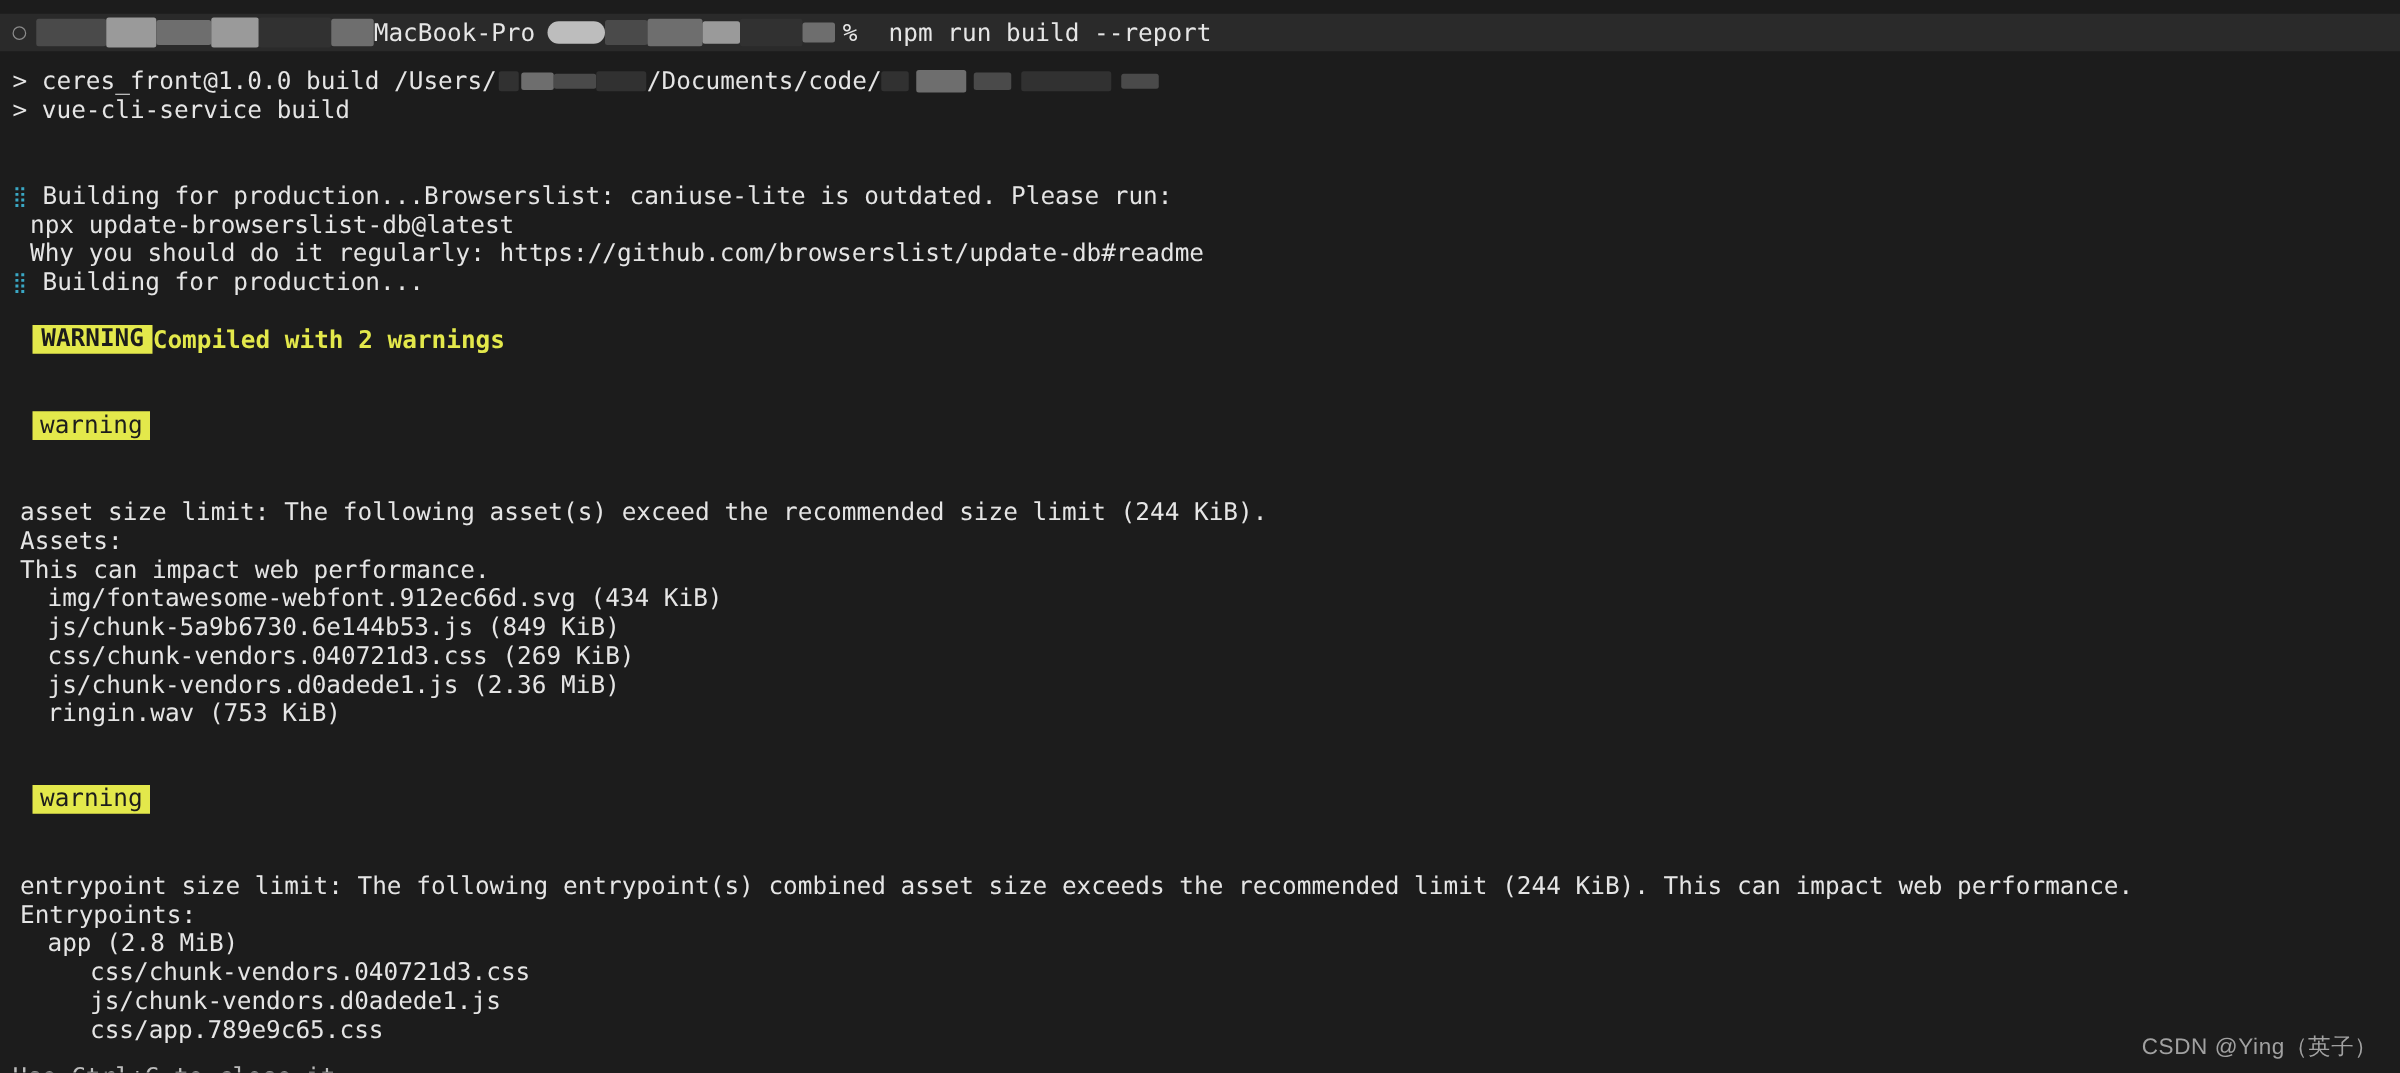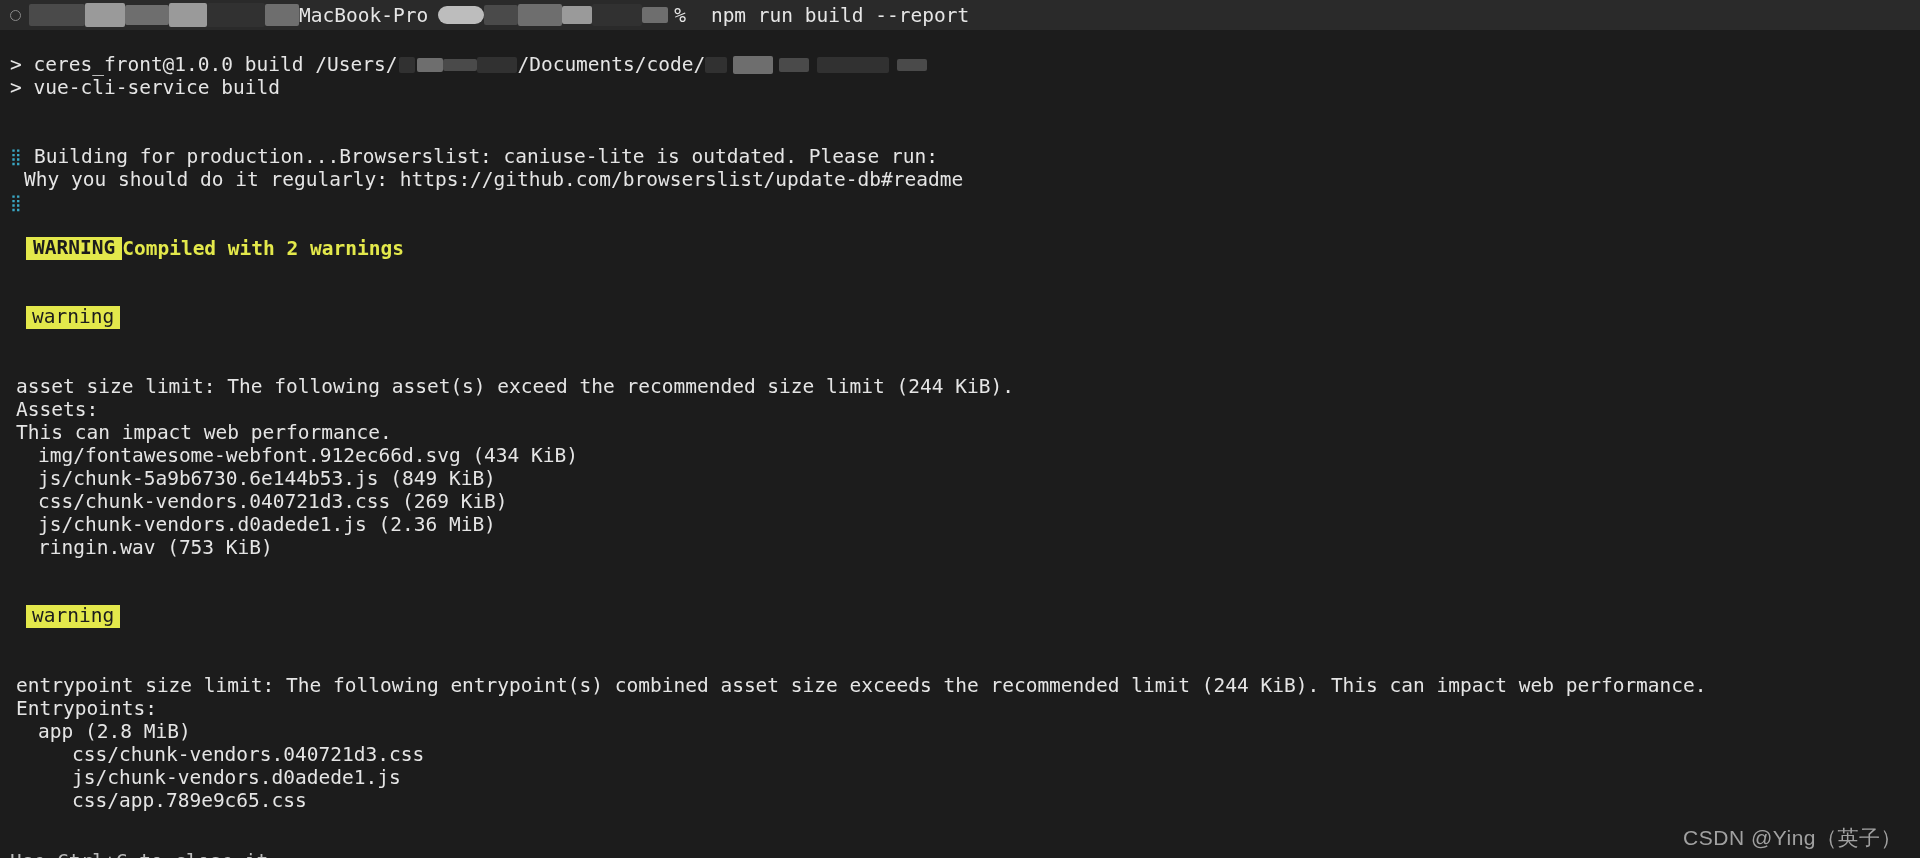--- a/index.html
+++ b/index.html
@@ -22,21 +22,21 @@
     color: #d8d8d8;
     font-size: 19.5px;
     line-height: 23px;
     letter-spacing: 0px;
     padding: 0;
   }
 
   
   .prompt-row {
     position: absolute;
-    top: 0; left: 0; right: 0;
+    top: 11px; left: 0; right: 0;
     height: 30px;
     background: #2a2a2a;
     display: flex;
     align-items: center;
     padding-left: 10px;
     white-space: nowrap;
     overflow: hidden;
   }
   .bullet-dot {
     display: inline-block;
@@ -106,21 +106,21 @@
     font-weight: bold;
   }
 
   
   #watermark {
     position: absolute;
     right: 18px;
     bottom: 9px;
     color: #adadad;
     font-family: "Liberation Sans", sans-serif;
-    font-size: 21px;
+    font-size: 18px;
     letter-spacing: .5px;
     opacity: .92;
     pointer-events: none;
   }
 
   
   .clipped {
     position: absolute;
     left: 10px;
     bottom: -6px;
@@ -178,24 +178,28 @@
     </div>
 
     <div class="line blank">&nbsp;</div>
     <div class="line blank">&nbsp;</div>
 
     <div class="line">
       <span class="spinner">⣿</span>
       <span class="white" style="margin-left:10px;">Building for production...Browserslist: caniuse-lite is outdated. Please run:</span>
     </div>
     <div class="line">
+      <span class="white" style="margin-left:14px;">npx update-browserslist-db@latest</span>
+    </div>
+    <div class="line">
       <span class="white" style="margin-left:14px;">Why you should do it regularly: https://github.com/browserslist/update-db#readme</span>
     </div>
     <div class="line">
       <span class="spinner">⣿</span>
+      <span class="white" style="margin-left:10px;">Building for production...</span>
     </div>
 
     <div class="line blank">&nbsp;</div>
 
     <div class="line" style="margin-left:16px;">
       <span class="badge">WARNING</span>
       <span class="yellow-text">Compiled with 2 warnings</span>
     </div>
 
     <div class="line blank">&nbsp;</div>

